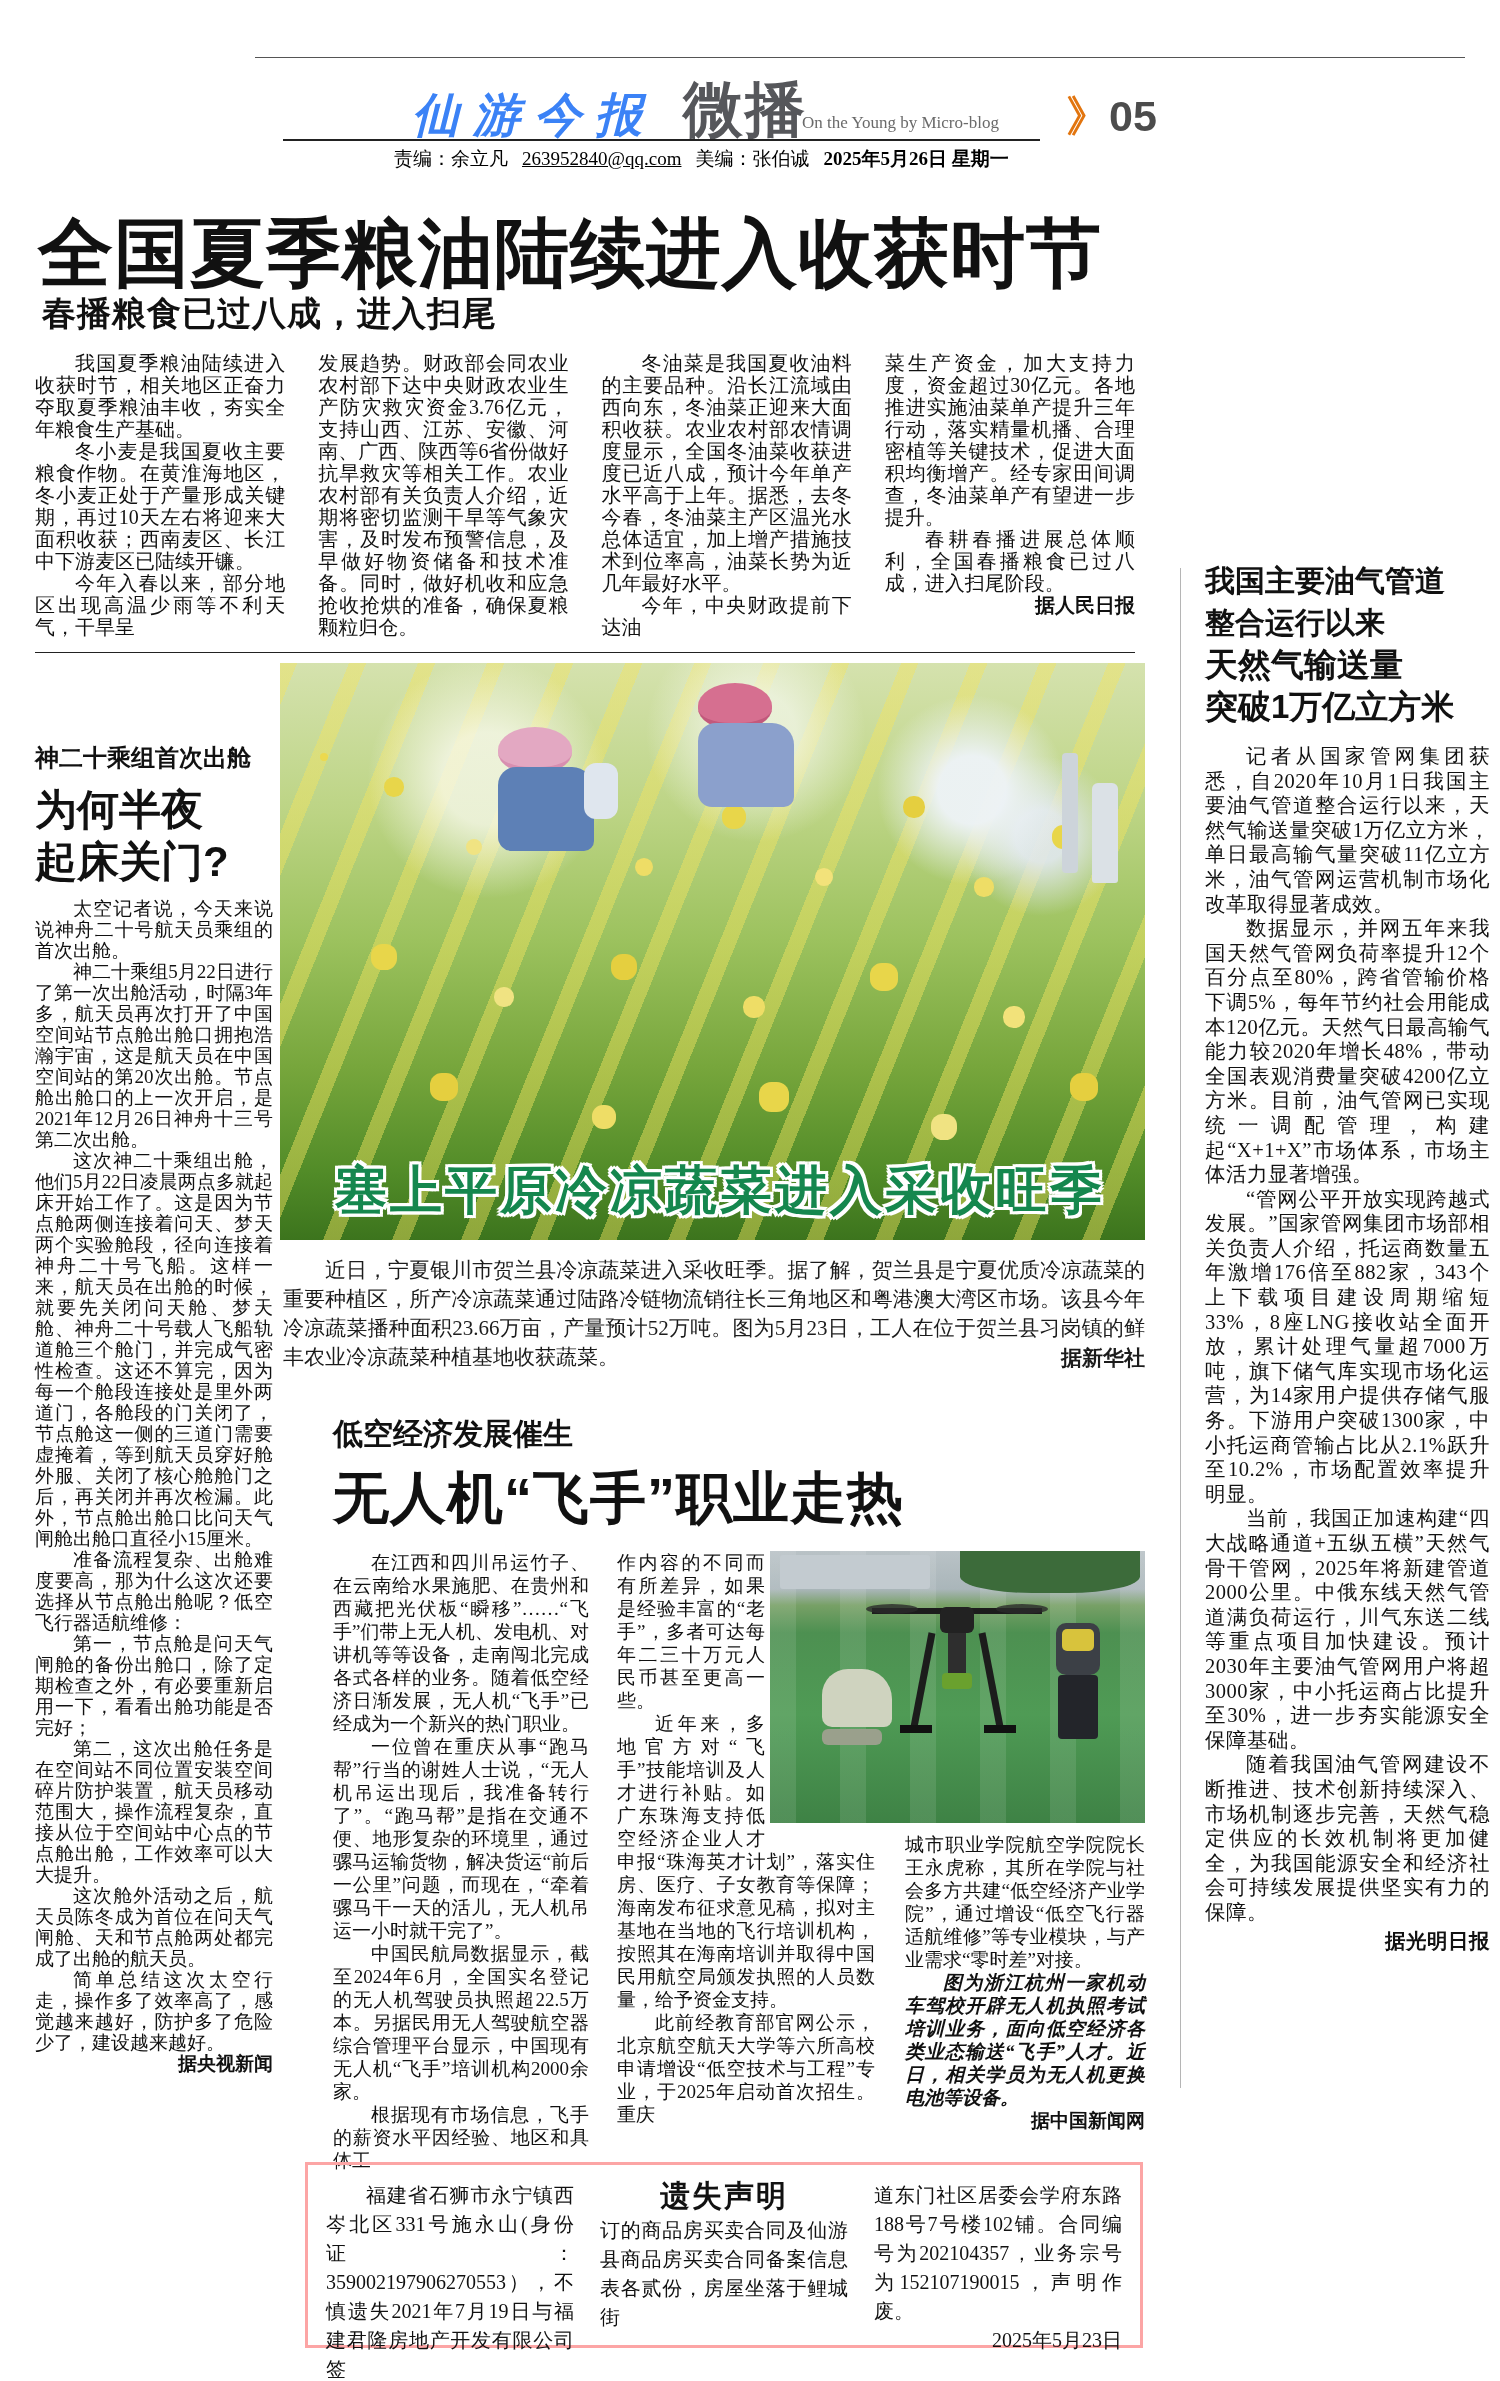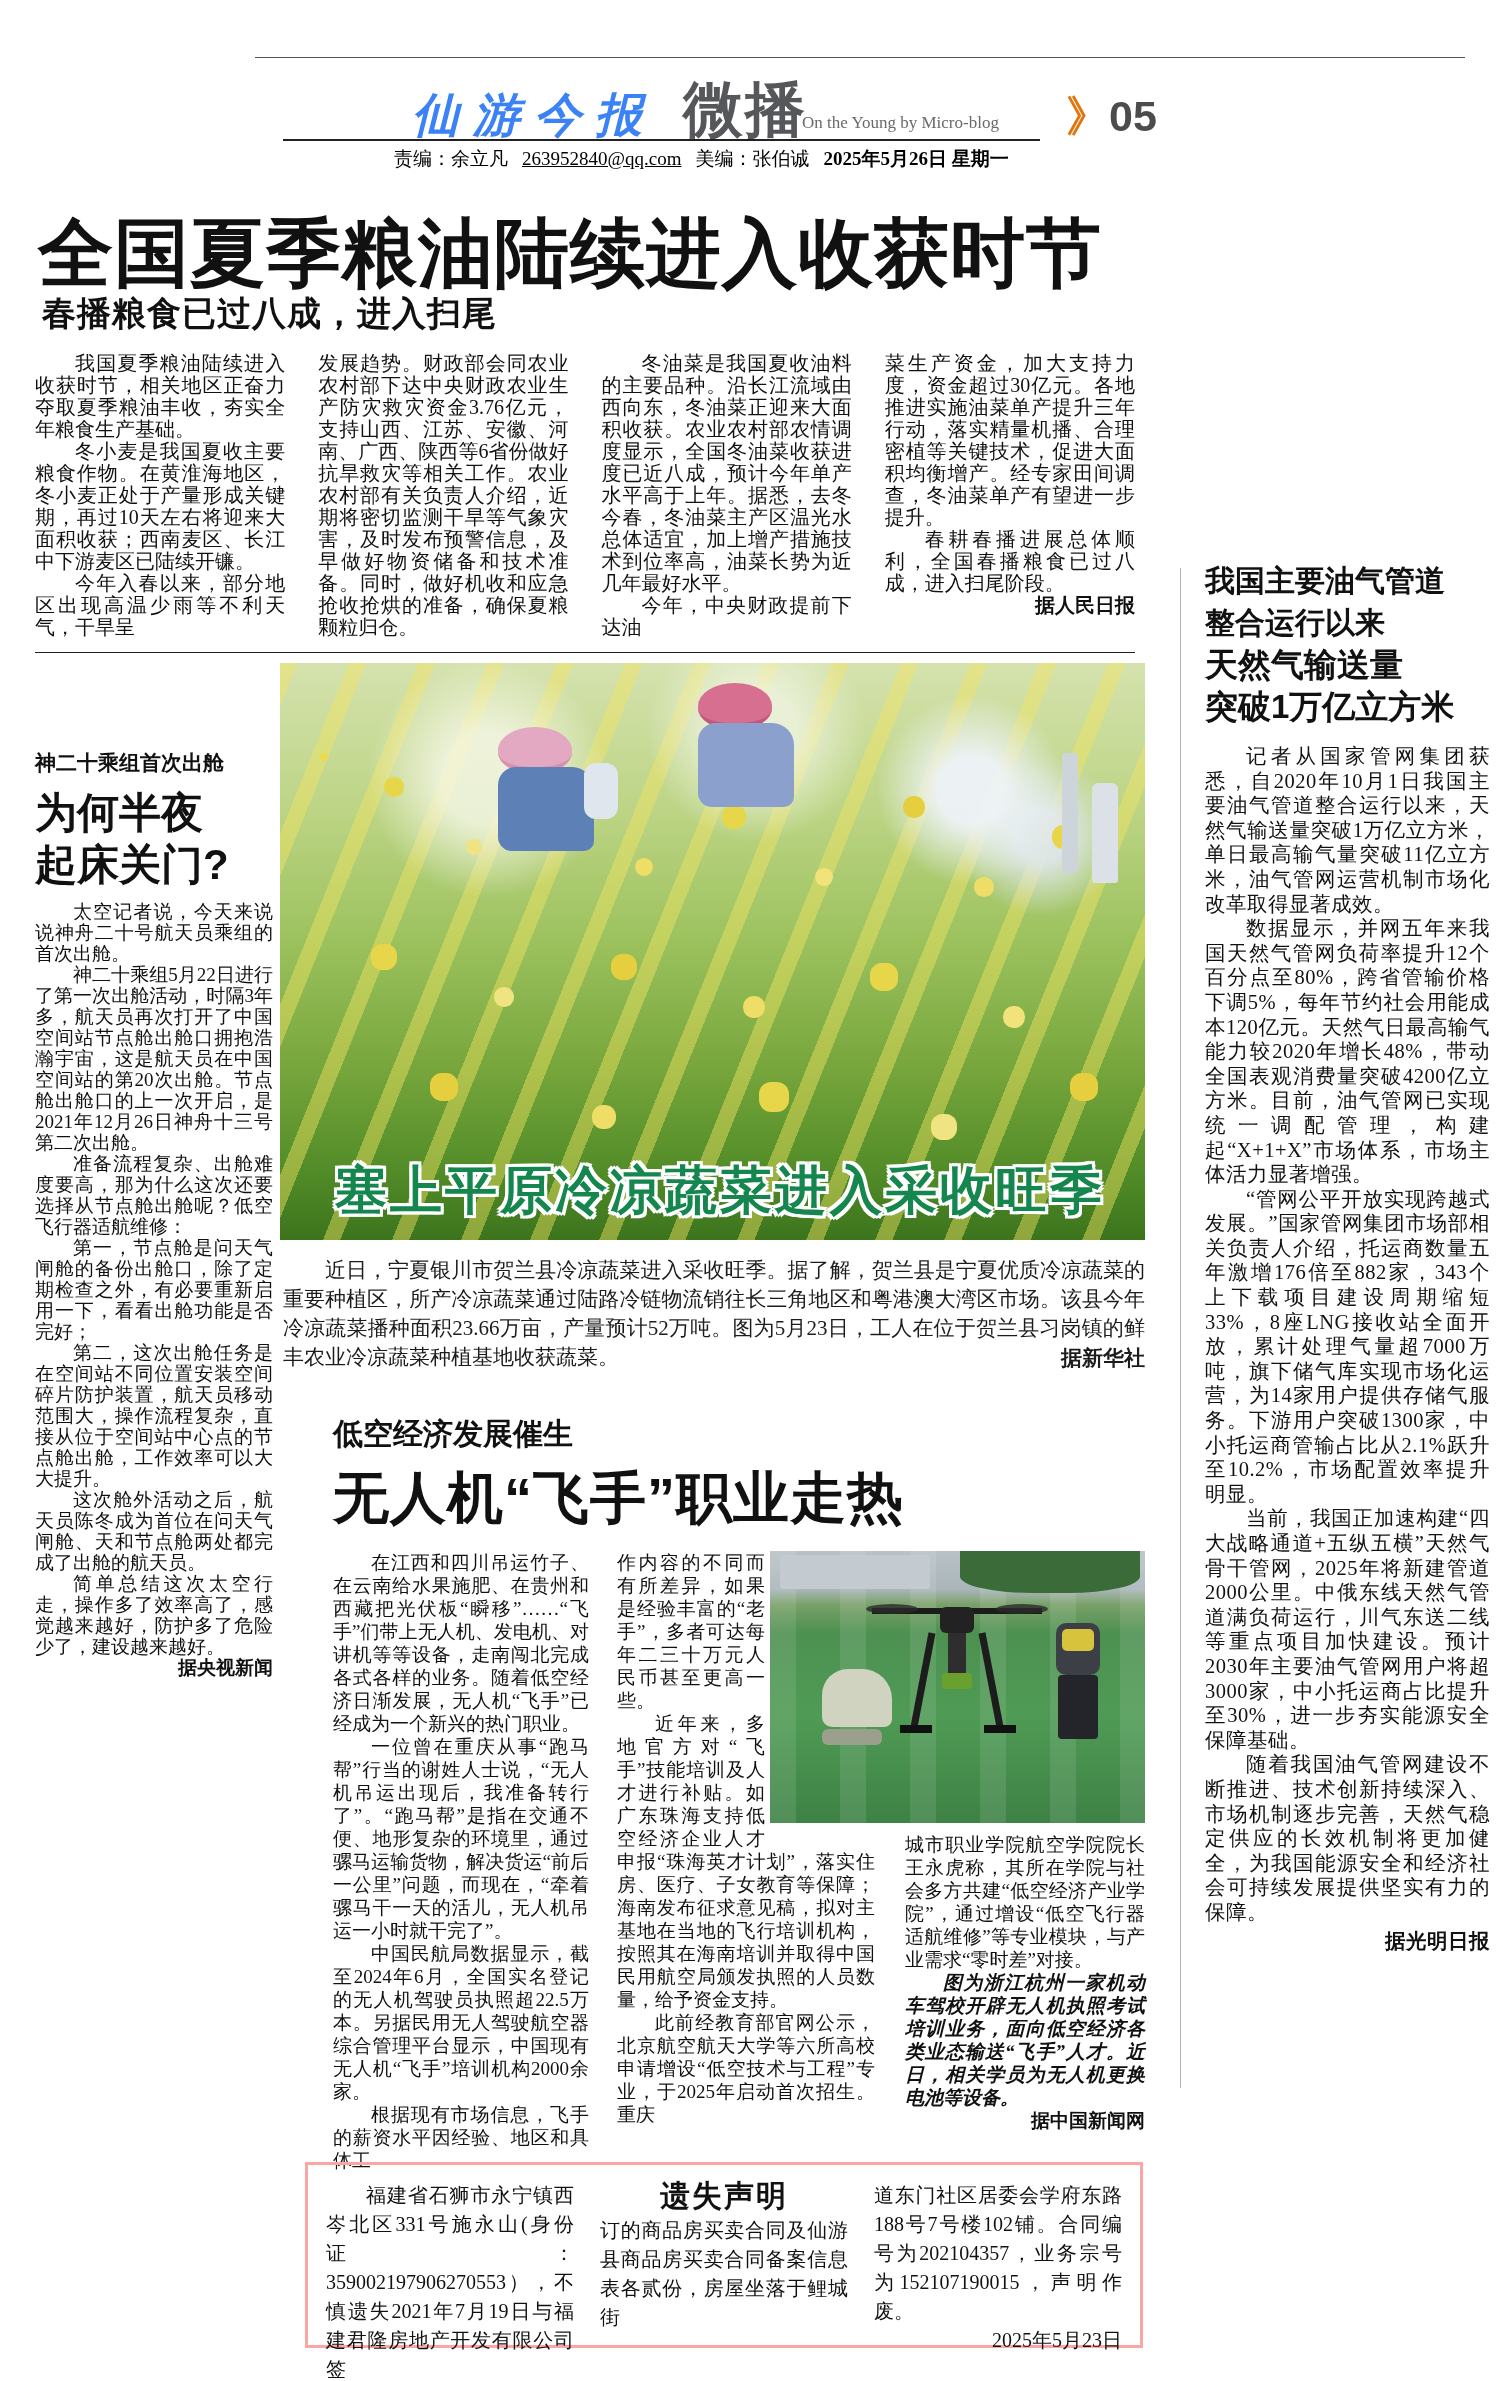--- a/index.html
+++ b/index.html
@@ -32,21 +32,21 @@
   #lead-subhead{left:42px;top:291px;font-size:34px;font-weight:700;
                 font-family:"Liberation Sans",sans-serif;letter-spacing:1px;}
   #lead-body{left:35px;top:352px;width:1100px;height:296px;display:flex;gap:33px;
              font-size:20px;line-height:22px;}
   #lead-body .col{flex:1 1 0;}
   #lead-body p{margin-bottom:0;}
   .src{font-weight:700;text-align:right;text-indent:0;font-family:"Liberation Sans",sans-serif;}
 
   
   #left-story{left:35px;top:742px;width:238px;}
-  #left-story .kick{font-size:21px;font-weight:700;font-family:"Liberation Sans",sans-serif;margin-bottom:10px;margin-top:7px;}
+  #left-story .kick{font-size:24px;font-weight:700;font-family:"Liberation Sans",sans-serif;margin-bottom:10px;}
   #left-story .big{font-size:42px;font-weight:900;font-family:"Liberation Sans",sans-serif;line-height:52px;}
   #left-story .body{margin-top:10px;font-size:19px;line-height:21px;}
 
   
   #veg-photo{left:280px;top:663px;width:865px;height:577px;overflow:hidden;
      background:
        radial-gradient(circle at 80% 22%, rgba(238,243,248,.95) 0 34px, rgba(238,243,248,0) 95px),
        radial-gradient(circle at 88% 30%, rgba(225,232,240,.9) 0 26px, rgba(225,232,240,0) 80px),
        radial-gradient(circle at 24% 20%, rgba(250,250,240,.75) 0 46px, rgba(250,250,240,0) 120px),
        radial-gradient(circle at 55% 12%, rgba(245,248,238,.7) 0 40px, rgba(245,248,238,0) 110px),
@@ -154,20 +154,21 @@
   </div>
   <div class="hrule" style="left:35px;top:652px;width:1100px;height:1px;"></div>
 
   <div class="abs" id="left-story">
     <div class="kick">神二十乘组首次出舱</div>
     <div class="big">为何半夜</div>
     <div class="big">起床关门?</div>
     <div class="body jtext">
       <p>太空记者说，今天来说说神舟二十号航天员乘组的首次出舱。</p>
       <p>神二十乘组5月22日进行了第一次出舱活动，时隔3年多，航天员再次打开了中国空间站节点舱出舱口拥抱浩瀚宇宙，这是航天员在中国空间站的第20次出舱。节点舱出舱口的上一次开启，是2021年12月26日神舟十三号第二次出舱。</p>
+      <p>这次神二十乘组出舱，他们5月22日凌晨两点多就起床开始工作了。这是因为节点舱两侧连接着问天、梦天两个实验舱段，径向连接着神舟二十号飞船。这样一来，航天员在出舱的时候，就要先关闭问天舱、梦天舱、神舟二十号载人飞船轨道舱三个舱门，并完成气密性检查。这还不算完，因为每一个舱段连接处是里外两道门，各舱段的门关闭了，节点舱这一侧的三道门需要虚掩着，等到航天员穿好舱外服、关闭了核心舱舱门之后，再关闭并再次检漏。此外，节点舱出舱口比问天气闸舱出舱口直径小15厘米。</p>
       <p>准备流程复杂、出舱难度要高，那为什么这次还要选择从节点舱出舱呢？低空飞行器适航维修：</p>
       <p>第一，节点舱是问天气闸舱的备份出舱口，除了定期检查之外，有必要重新启用一下，看看出舱功能是否完好；</p>
       <p>第二，这次出舱任务是在空间站不同位置安装空间碎片防护装置，航天员移动范围大，操作流程复杂，直接从位于空间站中心点的节点舱出舱，工作效率可以大大提升。</p>
       <p>这次舱外活动之后，航天员陈冬成为首位在问天气闸舱、天和节点舱两处都完成了出舱的航天员。</p>
       <p>简单总结这次太空行走，操作多了效率高了，感觉越来越好，防护多了危险少了，建设越来越好。</p>
       <p class="src">据央视新闻</p>
     </div>
   </div>
 
   <div class="abs" id="veg-photo">

